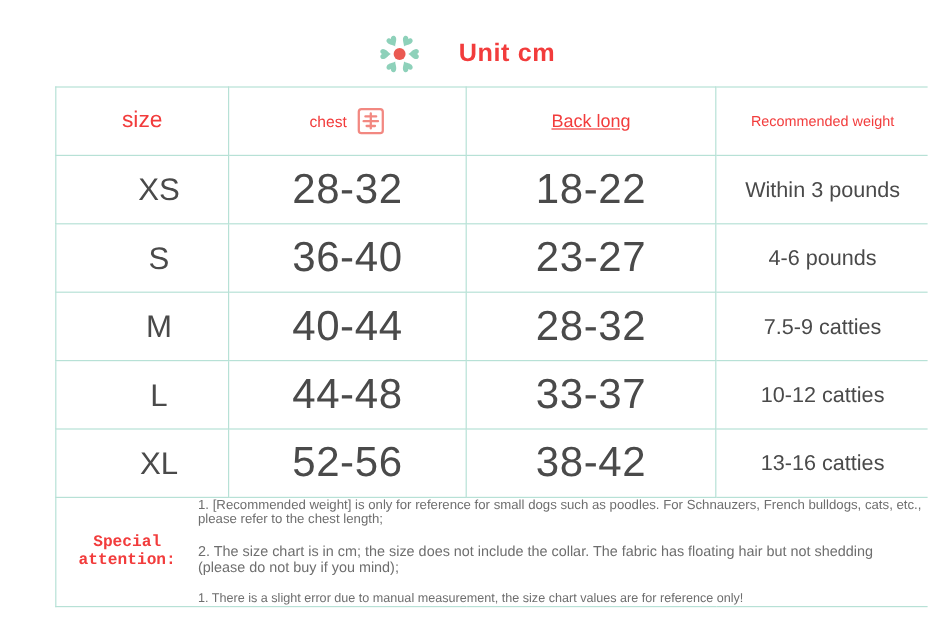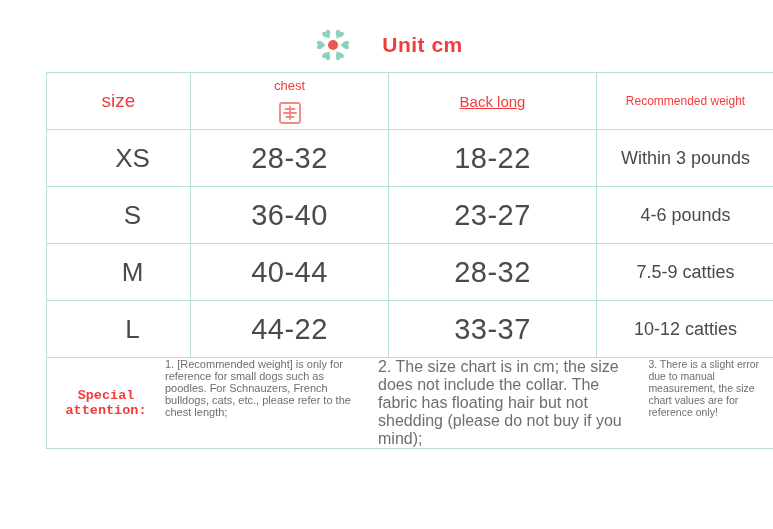--- a/index.html
+++ b/index.html
@@ -37,44 +37,44 @@
     border:1px solid var(--border-teal);
     text-align:center;vertical-align:middle;
     background:#fff;
   }
   col.c-size{width:144px;}
   col.c-chest{width:198px;}
   col.c-back{width:208px;}
   col.c-weight{width:178px;}
   tr.header-row th{height:57px;font-weight:normal;color:var(--accent-red);}
   .hdr-size{font-size:19px;}
-  .hdr-chest-wrap{display:flex;align-items:center;justify-content:center;gap:8px;flex-direction:column;}
+  .hdr-chest-wrap{display:flex;align-items:center;justify-content:center;gap:8px;}
   .hdr-chest{font-size:13px;}
   .girth-stamp{width:24px;height:24px;opacity:.8;}
   .hdr-back{font-size:15px;text-decoration:underline;}
   .hdr-weight{font-size:12px;}
   tr.data-row td{height:57px;color:var(--text-dark);}
   td.size-cell{font-size:26px;padding-left:28px;}
-  td.chest-cell,td.back-cell{font-size:29px;letter-spacing:.5px;}
+  td.chest-cell,td.back-cell{font-size:35px;letter-spacing:.5px;}
   td.weight-cell{font-size:18px;color:#5a5a5a;}
   tr.data-row:first-of-type td.weight-cell{font-size:11px;}
   
   td.notes-cell{height:90px;padding:0;}
   .notes-flex{display:flex;align-items:stretch;height:100%;}
   .notes-label-zone{
     width:118px;flex:0 0 118px;
     display:flex;align-items:center;justify-content:center;font-family:Liberation Mono, monospace;
   }
   .notes-label{color:var(--accent-red);font-size:13.5px;font-weight:bold;}
   .notes-list{
-    flex:1;display:flex;flex-direction:row;justify-content:center;
+    flex:1;display:flex;flex-direction:column;justify-content:center;
     gap:13px;text-align:left;color:var(--text-gray);padding-right:6px;
   }
   .note-1{font-size:11px;}
-  .note-2{font-size:16px;}
+  .note-2{font-size:12px;}
   .note-3{font-size:10.5px;}
 </style>
 </head>
 <body>
 
 <div class="top-header">
   <svg class="flower" viewBox="0 0 60 60" aria-hidden="true">
     <defs>
       <path id="petal" d="M0 0 C -1.2 -2.5 -5.5 -5 -5.5 -8.6 C -5.5 -11.8 -1.2 -12.6 0 -9.4 C 1.2 -12.6 5.5 -11.8 5.5 -8.6 C 5.5 -5 1.2 -2.5 0 0 Z" fill="#8ed1ba"></path>
     </defs>
@@ -133,34 +133,40 @@
         <td class="weight-cell">4-6 pounds</td>
       </tr>
       <tr class="data-row">
         <td class="size-cell">M</td>
         <td class="chest-cell">40-44</td>
         <td class="back-cell">28-32</td>
         <td class="weight-cell">7.5-9 catties</td>
       </tr>
       <tr class="data-row">
         <td class="size-cell">L</td>
-        <td class="chest-cell">44-22</td>
+        <td class="chest-cell">44-48</td>
         <td class="back-cell">33-37</td>
         <td class="weight-cell">10-12 catties</td>
+      </tr>
+      <tr class="data-row">
+        <td class="size-cell">XL</td>
+        <td class="chest-cell">52-56</td>
+        <td class="back-cell">38-42</td>
+        <td class="weight-cell">13-16 catties</td>
       </tr>
 
       <tr>
         <td class="notes-cell" colspan="4">
           <div class="notes-flex">
             <div class="notes-label-zone">
               <span class="notes-label">Special attention:</span>
             </div>
             <div class="notes-list">
               <div class="note-1">1. [Recommended weight] is only for reference for small dogs such as poodles. For Schnauzers, French bulldogs, cats, etc., please refer to the chest length;</div>
               <div class="note-2">2. The size chart is in cm; the size does not include the collar. The fabric has floating hair but not shedding (please do not buy if you mind);</div>
-              <div class="note-3">3. There is a slight error due to manual measurement, the size chart values are for reference only!</div>
+              <div class="note-3">1. There is a slight error due to manual measurement, the size chart values are for reference only!</div>
             </div>
           </div>
         </td>
       </tr>
     </tbody>
   </table>
 </div>
 
 </body></html>

